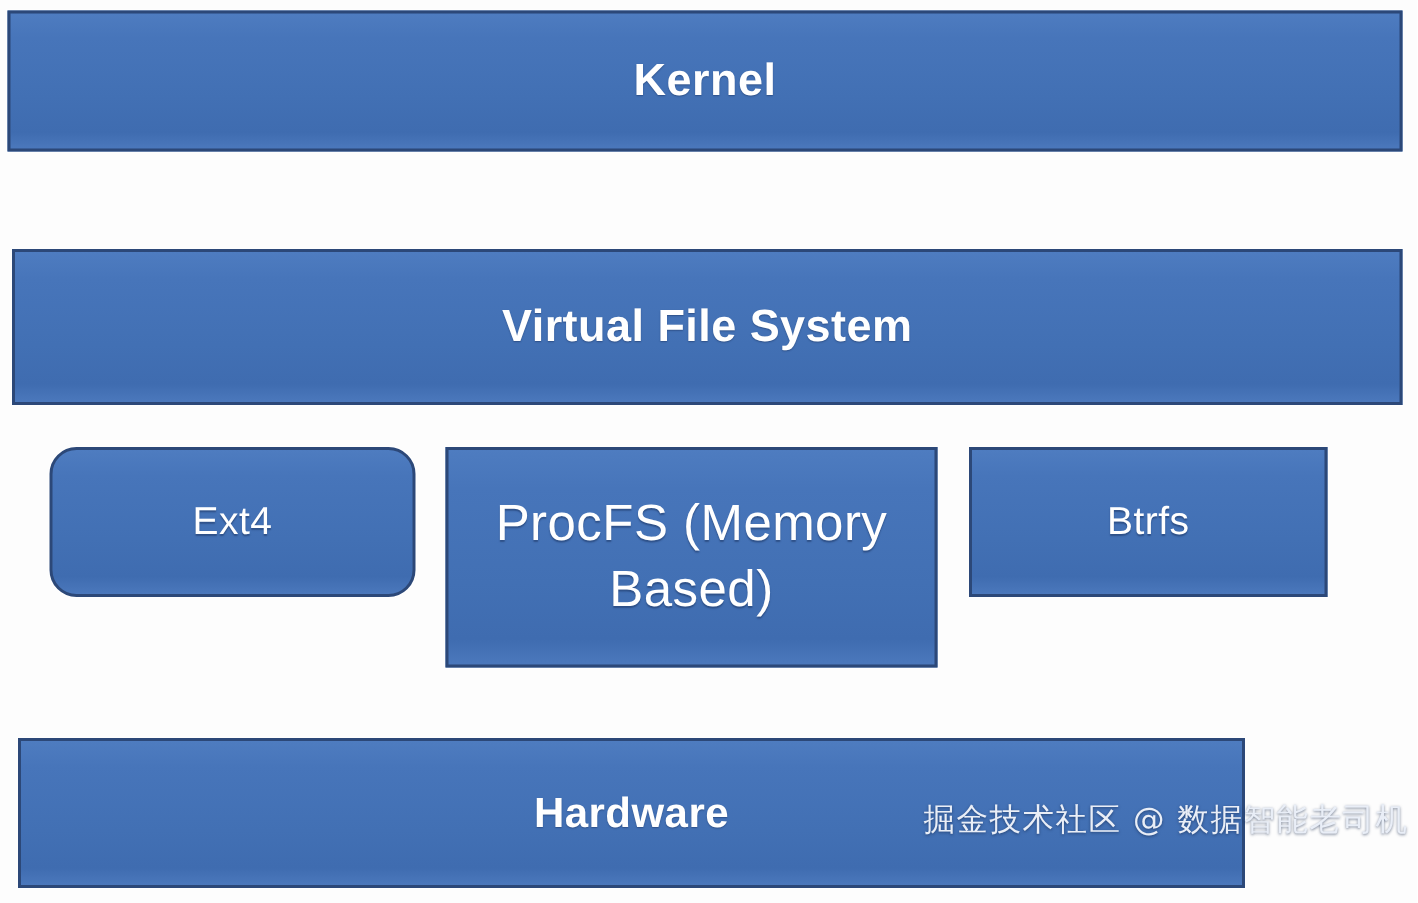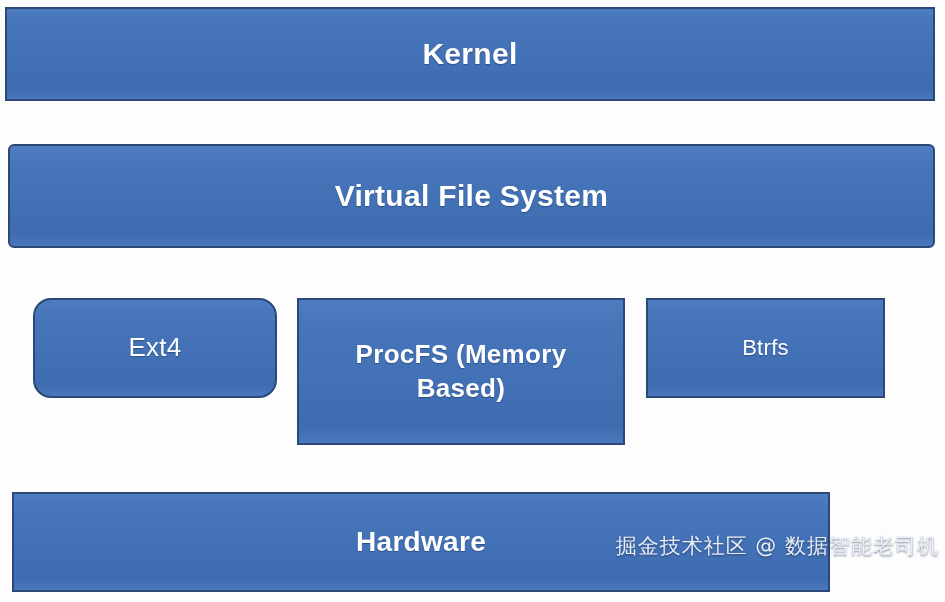--- a/index.html
+++ b/index.html
@@ -49,38 +49,38 @@
     white-space: pre-line;
   }
 
   
   #box-kernel {
     left: 5px;  top: 7px;   width: 930px; height: 94px;
   }
   #box-kernel .layer-label { font-size: 30px; }
 
   #box-vfs {
-    left: 8px;  top: 144px; width: 927px; height: 104px; border-radius: 6px;
+    left: 8px;  top: 166px; width: 927px; height: 104px;
   }
   #box-vfs .layer-label { font-size: 30px; }
 
   #box-ext4 {
     left: 33px; top: 298px; width: 244px; height: 100px; border-radius: 18px;
   }
   #box-ext4 .layer-label { font-size: 26px; font-weight: 400; }
 
   #box-procfs {
     left: 297px; top: 298px; width: 328px; height: 147px;
   }
-  #box-procfs .layer-label { font-size: 26px; font-weight: 700; }
+  #box-procfs .layer-label { font-size: 34px; font-weight: 400; }
 
   #box-btrfs {
     left: 646px; top: 298px; width: 239px; height: 100px;
   }
-  #box-btrfs .layer-label { font-size: 22px; font-weight: 400; }
+  #box-btrfs .layer-label { font-size: 26px; font-weight: 400; }
 
   #box-hardware {
     left: 12px; top: 492px; width: 818px; height: 100px;
   }
   #box-hardware .layer-label { font-size: 28px; }
 
   
   #watermark {
     position: absolute;
     right: 6px;

